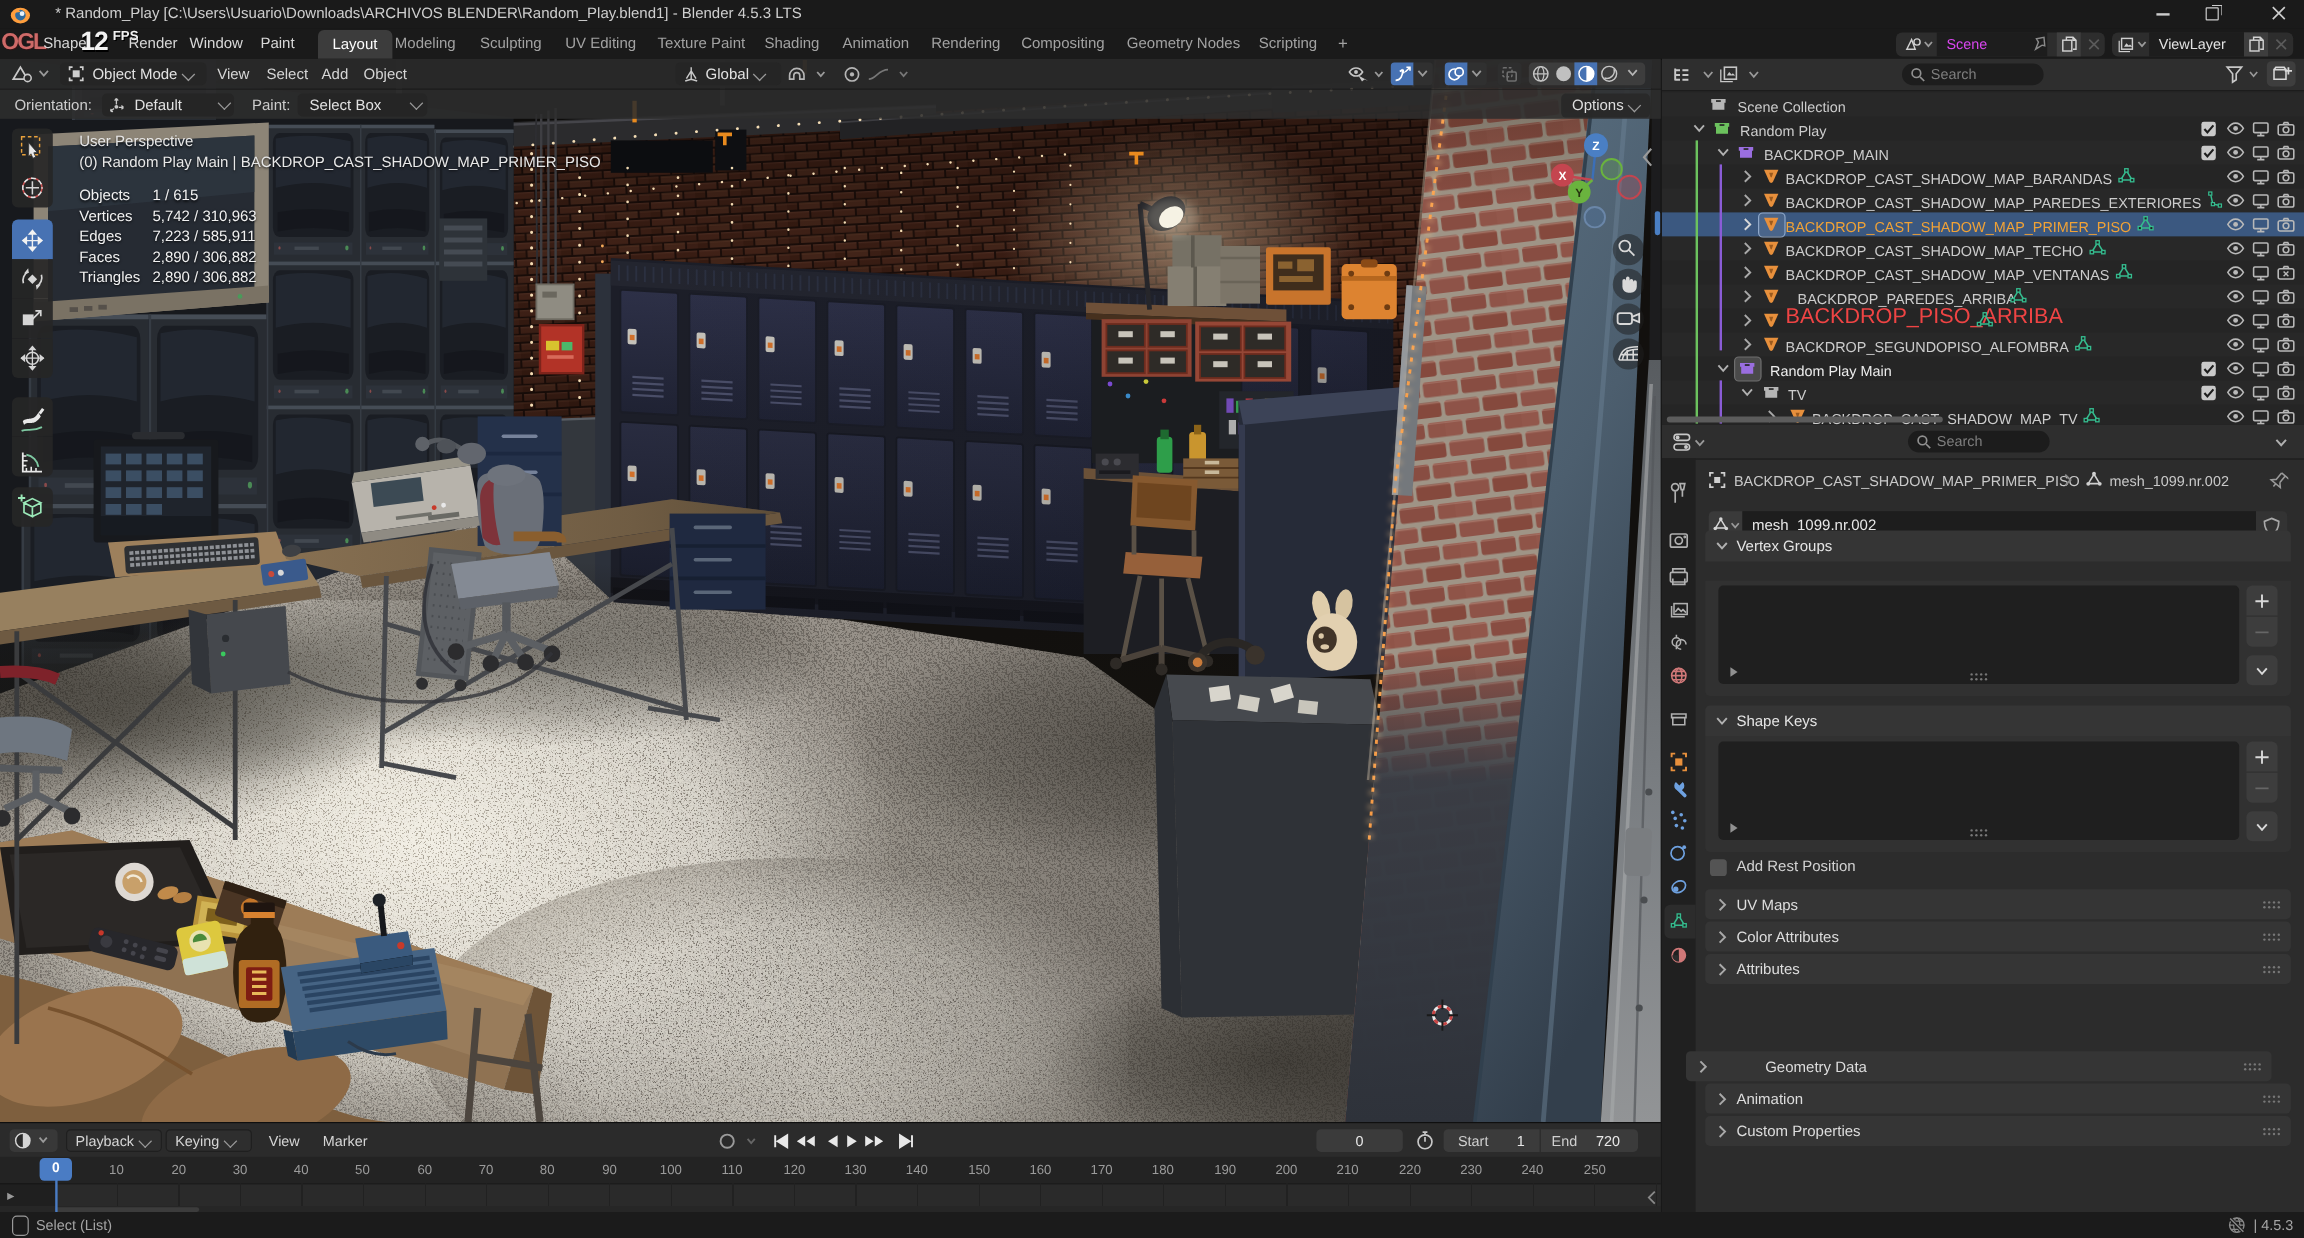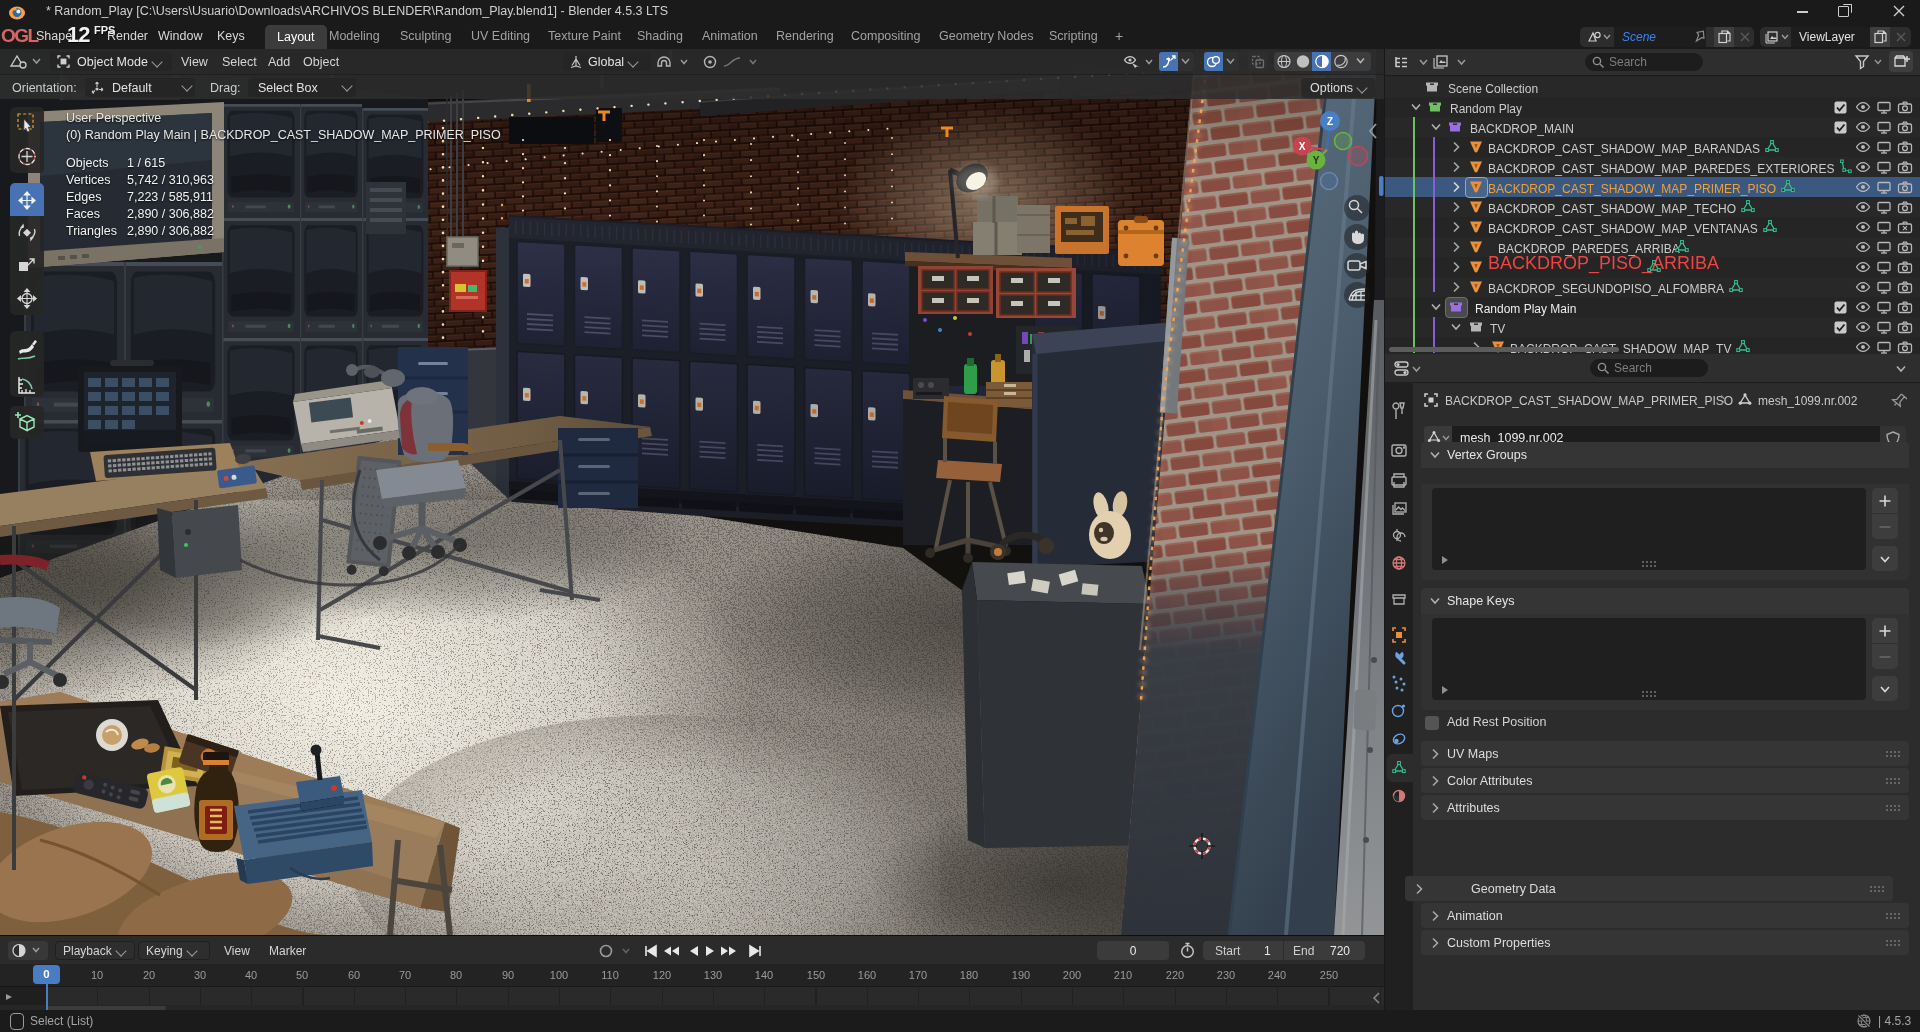--- a/index.html
+++ b/index.html
@@ -775,40 +775,40 @@
       </svg>
   </div>
 
   <div class="abs" style="left:0;top:24px;width:1920px;height:25px;background:#1a1a1a;border-bottom:1px solid #101010;">
     <div class="abs" style="left:1px;top:1px;font-size:19px;font-weight:bold;color:#cf6a68;letter-spacing:-1.5px;text-shadow:1px 1px 0 #301416;">OGL</div>
     <div class="abs" style="left:36px;top:5px;font-size:12.5px;color:#d8d8d8;">Shape</div>
     <div class="abs" style="left:67px;top:-2px;font-size:22px;font-weight:bold;color:#f2f2f2;text-shadow:1px 1px 0 #000;letter-spacing:-1px;">12</div>
     <div class="abs" style="left:94px;top:0px;font-size:11px;font-weight:bold;color:#f2f2f2;text-shadow:1px 1px 0 #000;">FPS</div>
     <div class="abs" style="left:107px;top:5px;font-size:12.5px;color:#d8d8d8;">Render</div>
     <div class="abs" style="left:158px;top:5px;font-size:12.5px;color:#d8d8d8;">Window</div>
-    <div class="abs" style="left:217px;top:5px;font-size:12.5px;color:#d8d8d8;">Keys</div>
+    <div class="abs" style="left:217px;top:5px;font-size:12.5px;color:#d8d8d8;">Paint</div>
 
     <div class="abs" style="left:265px;top:1px;width:1120px;height:24px;">
       <div class="abs" style="left:0px;top:0px;height:24px;background:#3c3c3c;border-radius:5px 5px 0 0;padding:0 12px;line-height:24px;font-size:12.5px;color:#fdfdfd;">Layout</div>
       <div class="abs" style="left:64px;top:4px;font-size:12.5px;color:#a2a2a2;">Modeling</div>
       <div class="abs" style="left:135px;top:4px;font-size:12.5px;color:#a2a2a2;">Sculpting</div>
       <div class="abs" style="left:206px;top:4px;font-size:12.5px;color:#a2a2a2;">UV Editing</div>
       <div class="abs" style="left:283px;top:4px;font-size:12.5px;color:#a2a2a2;">Texture Paint</div>
       <div class="abs" style="left:372px;top:4px;font-size:12.5px;color:#a2a2a2;">Shading</div>
       <div class="abs" style="left:437px;top:4px;font-size:12.5px;color:#a2a2a2;">Animation</div>
       <div class="abs" style="left:511px;top:4px;font-size:12.5px;color:#a2a2a2;text-align:center;">Rendering</div>
       <div class="abs" style="left:586px;top:4px;font-size:12.5px;color:#a2a2a2;">Compositing</div>
       <div class="abs" style="left:674px;top:4px;font-size:12.5px;color:#a2a2a2;">Geometry Nodes</div>
       <div class="abs" style="left:784px;top:4px;font-size:12.5px;color:#a2a2a2;">Scripting</div>
       <div class="abs" style="left:850px;top:3px;font-size:14px;color:#a2a2a2;">+</div>
     </div>
 
     <div class="abs" style="left:1580px;top:3px;width:174px;height:20px;background:#2d2d2d;border-radius:5px;"></div>
     <div class="abs" style="left:1614px;top:3px;width:92px;height:20px;background:#1d1d1d;"></div>
-    <div class="abs" style="left:1622px;top:6px;font-size:12px;color:#3b82f6;font-style:italic;">Scene</div>
+    <div class="abs" style="left:1622px;top:6px;font-size:12px;color:#d946ef;">Scene</div>
     <div class="abs" style="left:1714px;top:3px;width:20px;height:20px;background:#3e3e3e;"></div>
     <svg class="abs" style="left:1586px;top:6px" width="26" height="14" viewBox="0 0 26 14">
       <path d="M3,11 L7,3 L10,11 Z" fill="none" stroke="#cfcfcf" stroke-width="1.2"></path>
       <circle cx="11.5" cy="5" r="2.6" fill="none" stroke="#cfcfcf" stroke-width="1.2"></circle>
       <path d="M18,5 l3,3.4 l3,-3.4" fill="none" stroke="#9a9a9a" stroke-width="1.5"></path>
     </svg>
     <svg class="abs" style="left:1694px;top:6px" width="14" height="14" viewBox="0 0 14 14">
         <path d="M5,1 l5,5 l-2,1 l-2,6 l-2,-6 l-3,-1 z" fill="none" stroke="#8a8a8a" stroke-width="1.2" transform="rotate(40 7 7)"></path>
       </svg>
     <svg class="abs" style="left:1718px;top:6px" width="13" height="14" viewBox="0 0 13 14">
@@ -1631,21 +1631,21 @@
 
   <div class="abs" style="left:0;top:74px;width:1384px;height:25px;background:rgba(46,46,46,0.88);border-top:1px solid rgba(20,20,20,0.5);box-sizing:border-box;">
     <div class="abs" style="left:12px;top:6px;font-size:12.5px;color:#cdcdcd;">Orientation:</div>
     <div class="abs" style="left:85px;top:3px;width:110px;height:19px;background:#252525;border-radius:4px;"></div>
     <svg class="abs" style="left:90px;top:5px" width="15" height="15" viewBox="0 0 15 15">
         <circle cx="7" cy="9" r="1.6" fill="#c8c8c8"></circle>
         <path d="M7,7 V2 m0,0 l-1.5,1.8 m1.5,-1.8 l1.5,1.8 M9,9.5 h4 m0,0 l-1.8,-1.5 m1.8,1.5 l-1.8,1.5 M5,10.5 l-2.8,2.2 m0,0 l0.4,-2 m-0.4,2 l2,0.4" stroke="#c8c8c8" stroke-width="1.1" fill="none"></path>
       </svg>
     <div class="abs" style="left:112px;top:6px;font-size:12.5px;color:#e2e2e2;">Default</div>
     <span class="chev abs" style="left:178px;top:10px;"></span>
-    <div class="abs" style="left:210px;top:6px;font-size:12.5px;color:#cdcdcd;">Drag:</div>
+    <div class="abs" style="left:210px;top:6px;font-size:12.5px;color:#cdcdcd;">Paint:</div>
     <div class="abs" style="left:248px;top:3px;width:108px;height:19px;background:#252525;border-radius:4px;"></div>
     <div class="abs" style="left:258px;top:6px;font-size:12.5px;color:#e2e2e2;">Select Box</div>
     <span class="chev abs" style="left:338px;top:10px;"></span>
     <div class="abs" style="left:1301px;top:3px;width:74px;height:20px;background:rgba(40,40,40,0.9);border-radius:4px;"></div>
     <div class="abs" style="left:1310px;top:6px;font-size:12.5px;color:#dedede;">Options<span class="chev"></span></div>
   </div>
 
   <div class="abs" style="left:10px;top:107px;width:34px;height:340px;">
     <div class="abs" style="left:0;top:0;width:34px;height:33px;background:rgba(38,38,38,0.92);border-radius:5px 5px 0 0;"></div>
     <div class="abs" style="left:0;top:33px;width:34px;height:33px;background:rgba(38,38,38,0.92);border-radius:0 0 5px 5px;"></div>

